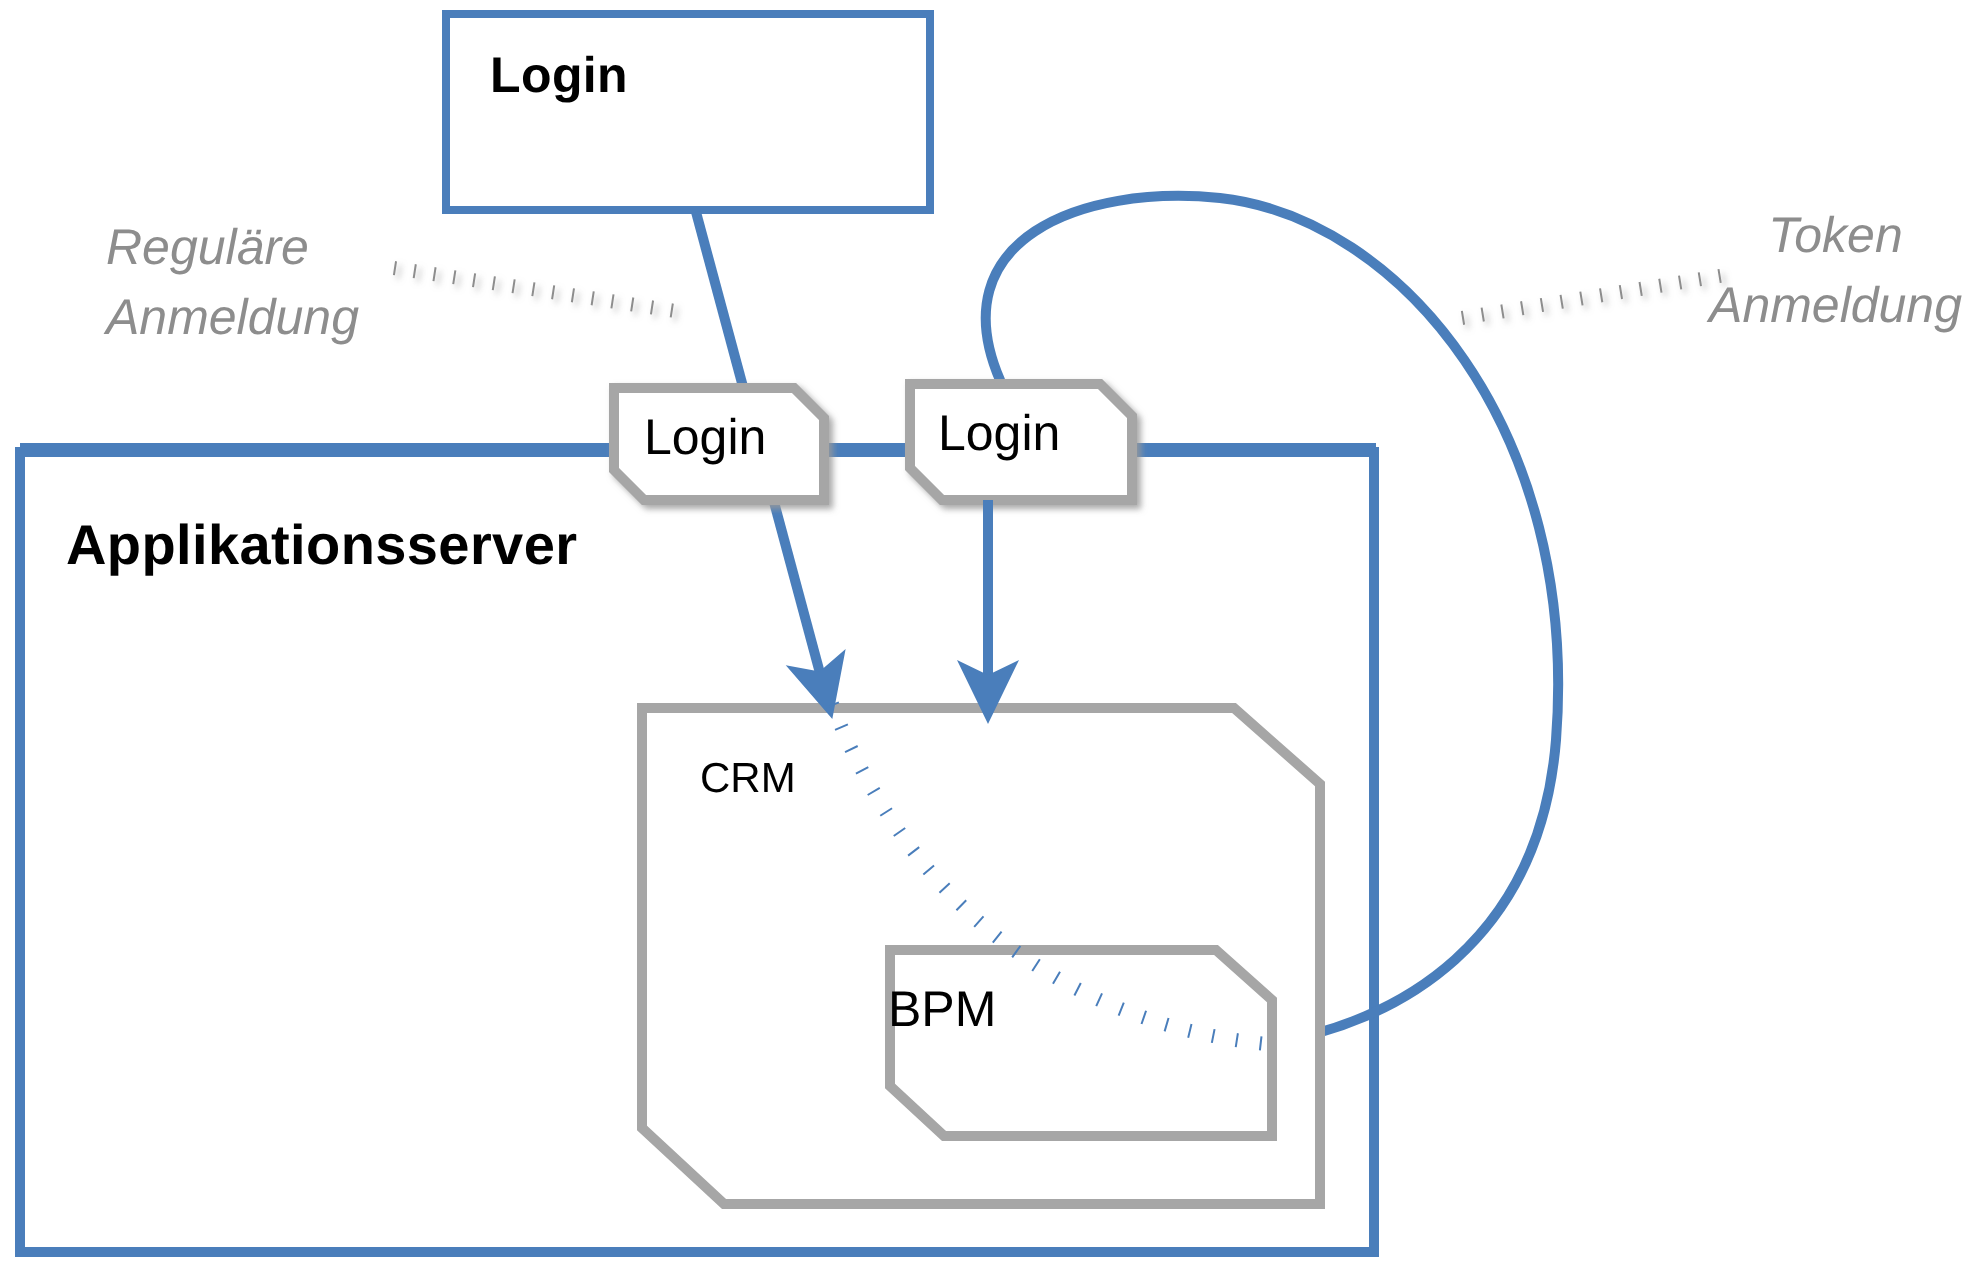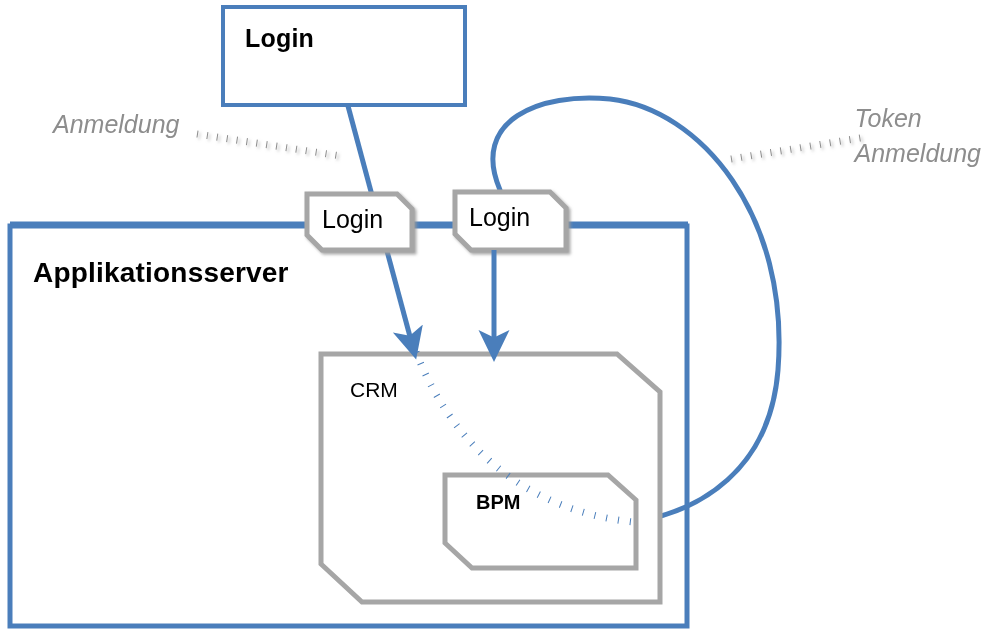--- a/index.html
+++ b/index.html
@@ -53,43 +53,42 @@
     left: 469px;
     top: 203px;
     font-size: 25px;
   }
   .label-crm {
     left: 350px;
     top: 378px;
     font-size: 21px;
   }
   .label-bpm {
-    left: 476px;
+    left: 444px;
     top: 491px;
-    font-size: 20px;
-    font-weight: bold;
+    font-size: 25px;
   }
   .annotation {
     position: absolute;
     color: #8d8d8d;
     font-style: italic;
     font-size: 25px;
     line-height: 35px;
     white-space: nowrap;
     font-family: "Liberation Sans", sans-serif;
   }
   .annot-left {
     left: 53px;
     top: 107px;
     text-align: left;
   }
   .annot-right {
     right: 12px;
     top: 101px;
-    text-align: left;
+    text-align: center;
   }
 </style>
 </head>
 <body>
 
 <div id="canvas">
 
   <svg id="diagram-svg" viewBox="0 0 993 633" xmlns="http://www.w3.org/2000/svg">
     <defs>
       <filter id="softshadow" x="-40%" y="-40%" width="200%" height="200%">
@@ -138,20 +137,21 @@
 
   <div class="node-label label-login-1">Login</div>
 
   <div class="node-label label-login-2">Login</div>
 
   <div class="node-label label-crm">CRM</div>
 
   <div class="node-label label-bpm">BPM</div>
 
   <div class="annotation annot-left">
+    <div>Reguläre</div>
     <div>Anmeldung</div>
   </div>
 
   <div class="annotation annot-right">
     <div>Token</div>
     <div>Anmeldung</div>
   </div>
 
 </div>
 

